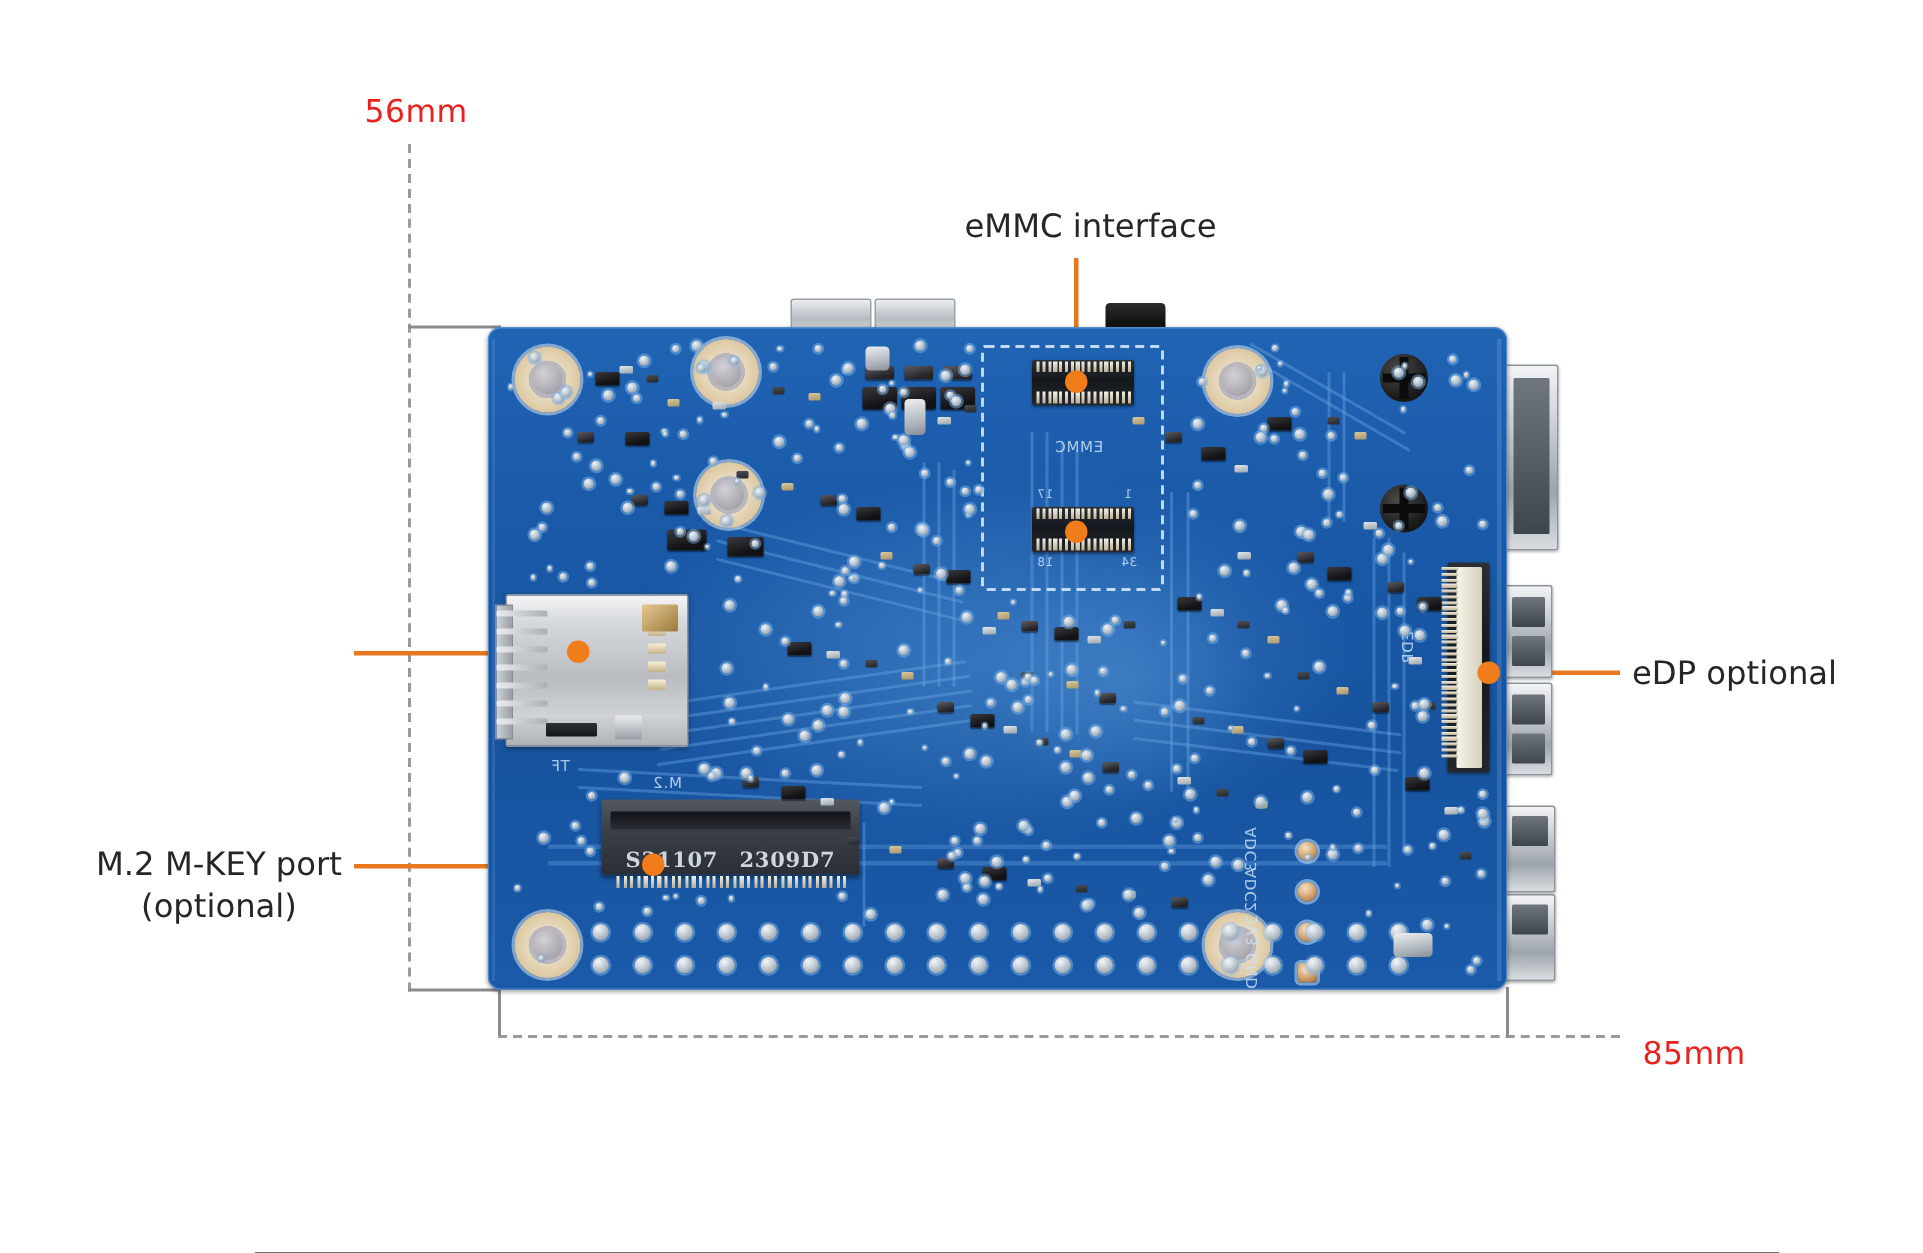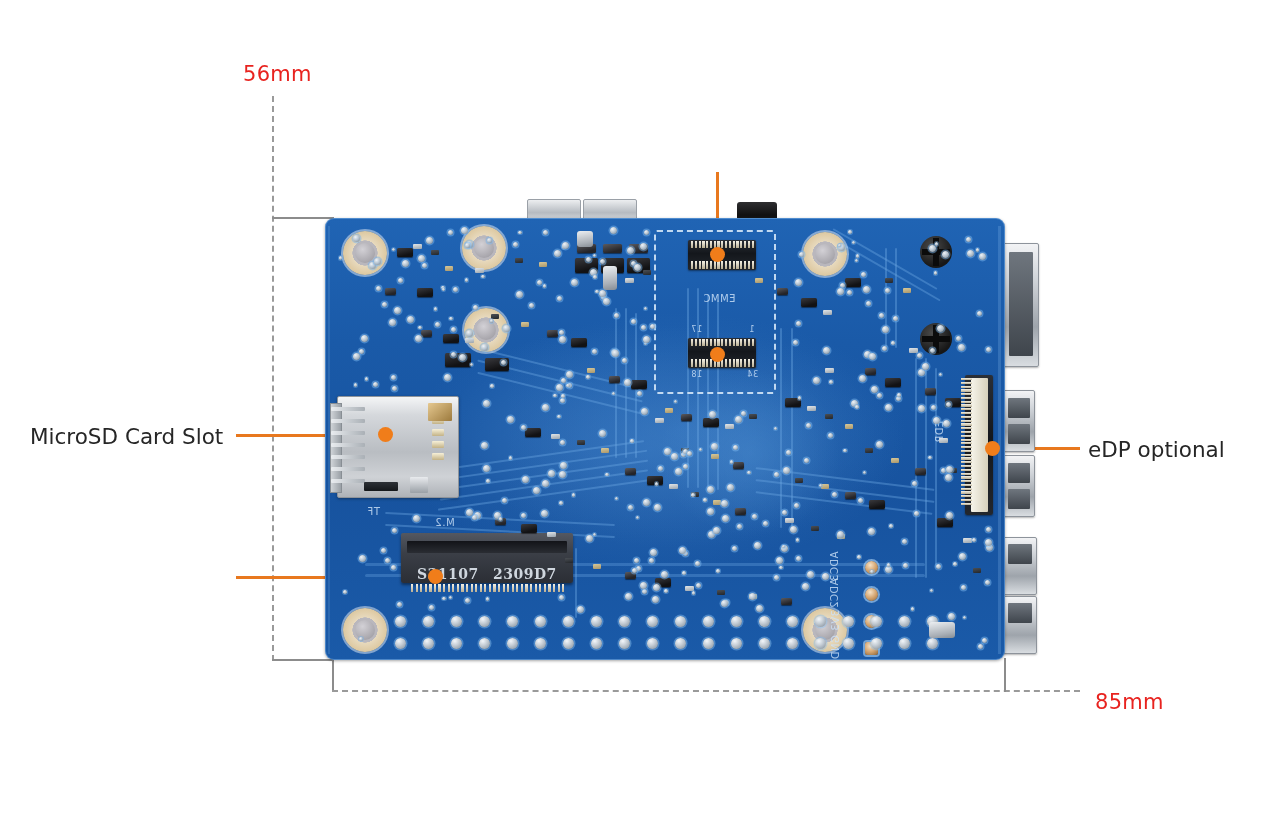--- a/index.html
+++ b/index.html
@@ -918,28 +918,30 @@
     <em style="left:4px;top:7px;right:4px;height:20px;"></em>
     <em style="left:4px;top:33px;right:4px;height:20px;"></em>
   </div>
   <div class="port" style="left:1003px;top:537px;width:32px;height:56px;">
     <em style="left:4px;top:6px;right:4px;height:20px;"></em>
   </div>
   <div class="port" style="left:1003px;top:596px;width:32px;height:56px;">
     <em style="left:4px;top:6px;right:4px;height:20px;"></em>
   </div>
 
+  <div class="callout" style="left:643px;top:138px;">eMMC interface</div>
   <div class="lead-v" style="left:716px;top:172px;height:183px;"></div>
   <div class="dot" style="left:710px;top:247px;"></div>
   <div class="dot" style="left:710px;top:347px;"></div>
 
-  <div class="callout" style="left:30px;top:423px;">MicroSD Card Slot</div>
   <div class="lead-h" style="left:236px;top:434px;width:152px;"></div>
   <div class="dot" style="left:378px;top:427px;"></div>
 
+  <div class="callout" style="left:60px;top:563px;text-align:center;width:172px;">M.2 M-KEY port
+(optional)</div>
   <div class="lead-h" style="left:236px;top:576px;width:200px;"></div>
   <div class="dot" style="left:428px;top:569px;"></div>
 
   <div class="callout" style="left:1088px;top:436px;">eDP optional</div>
   <div class="lead-h" style="left:992px;top:447px;width:88px;"></div>
   <div class="dot" style="left:985px;top:441px;"></div>
 
 </div>
 
 </body></html>

